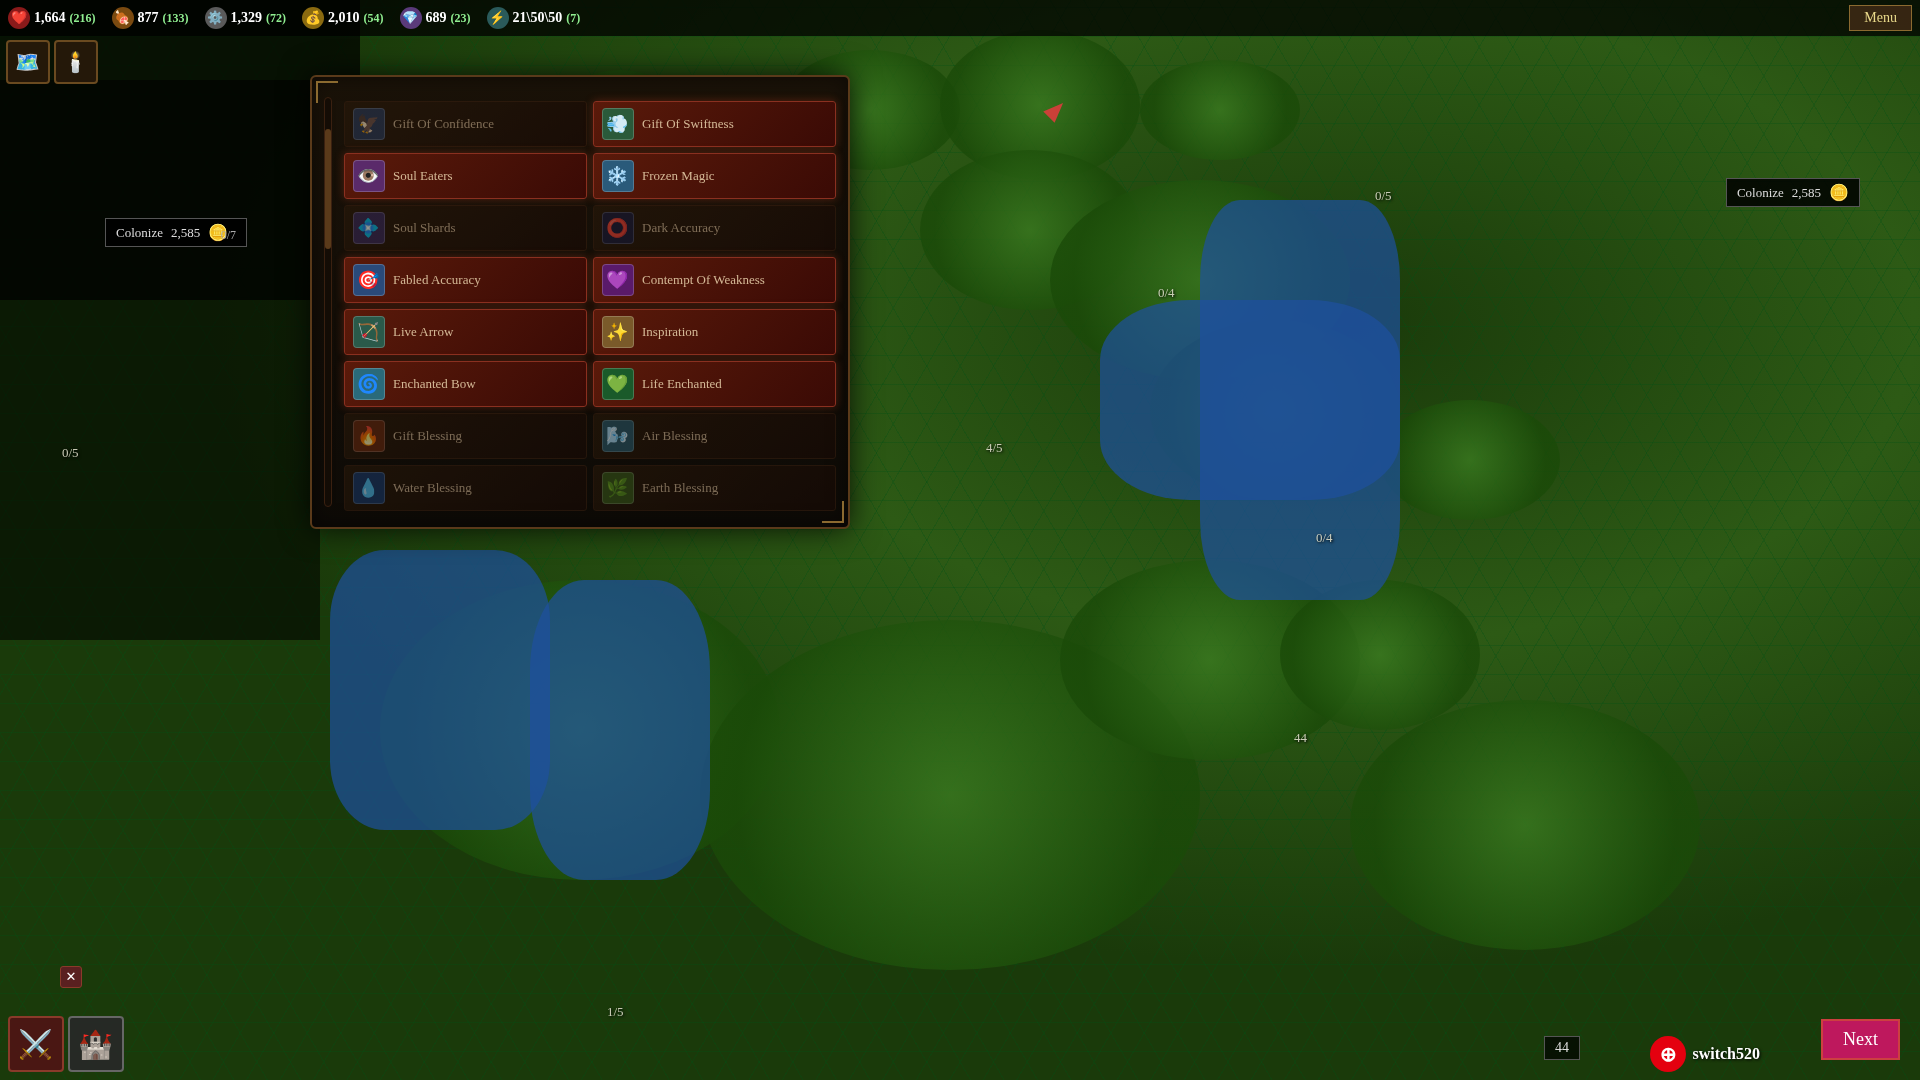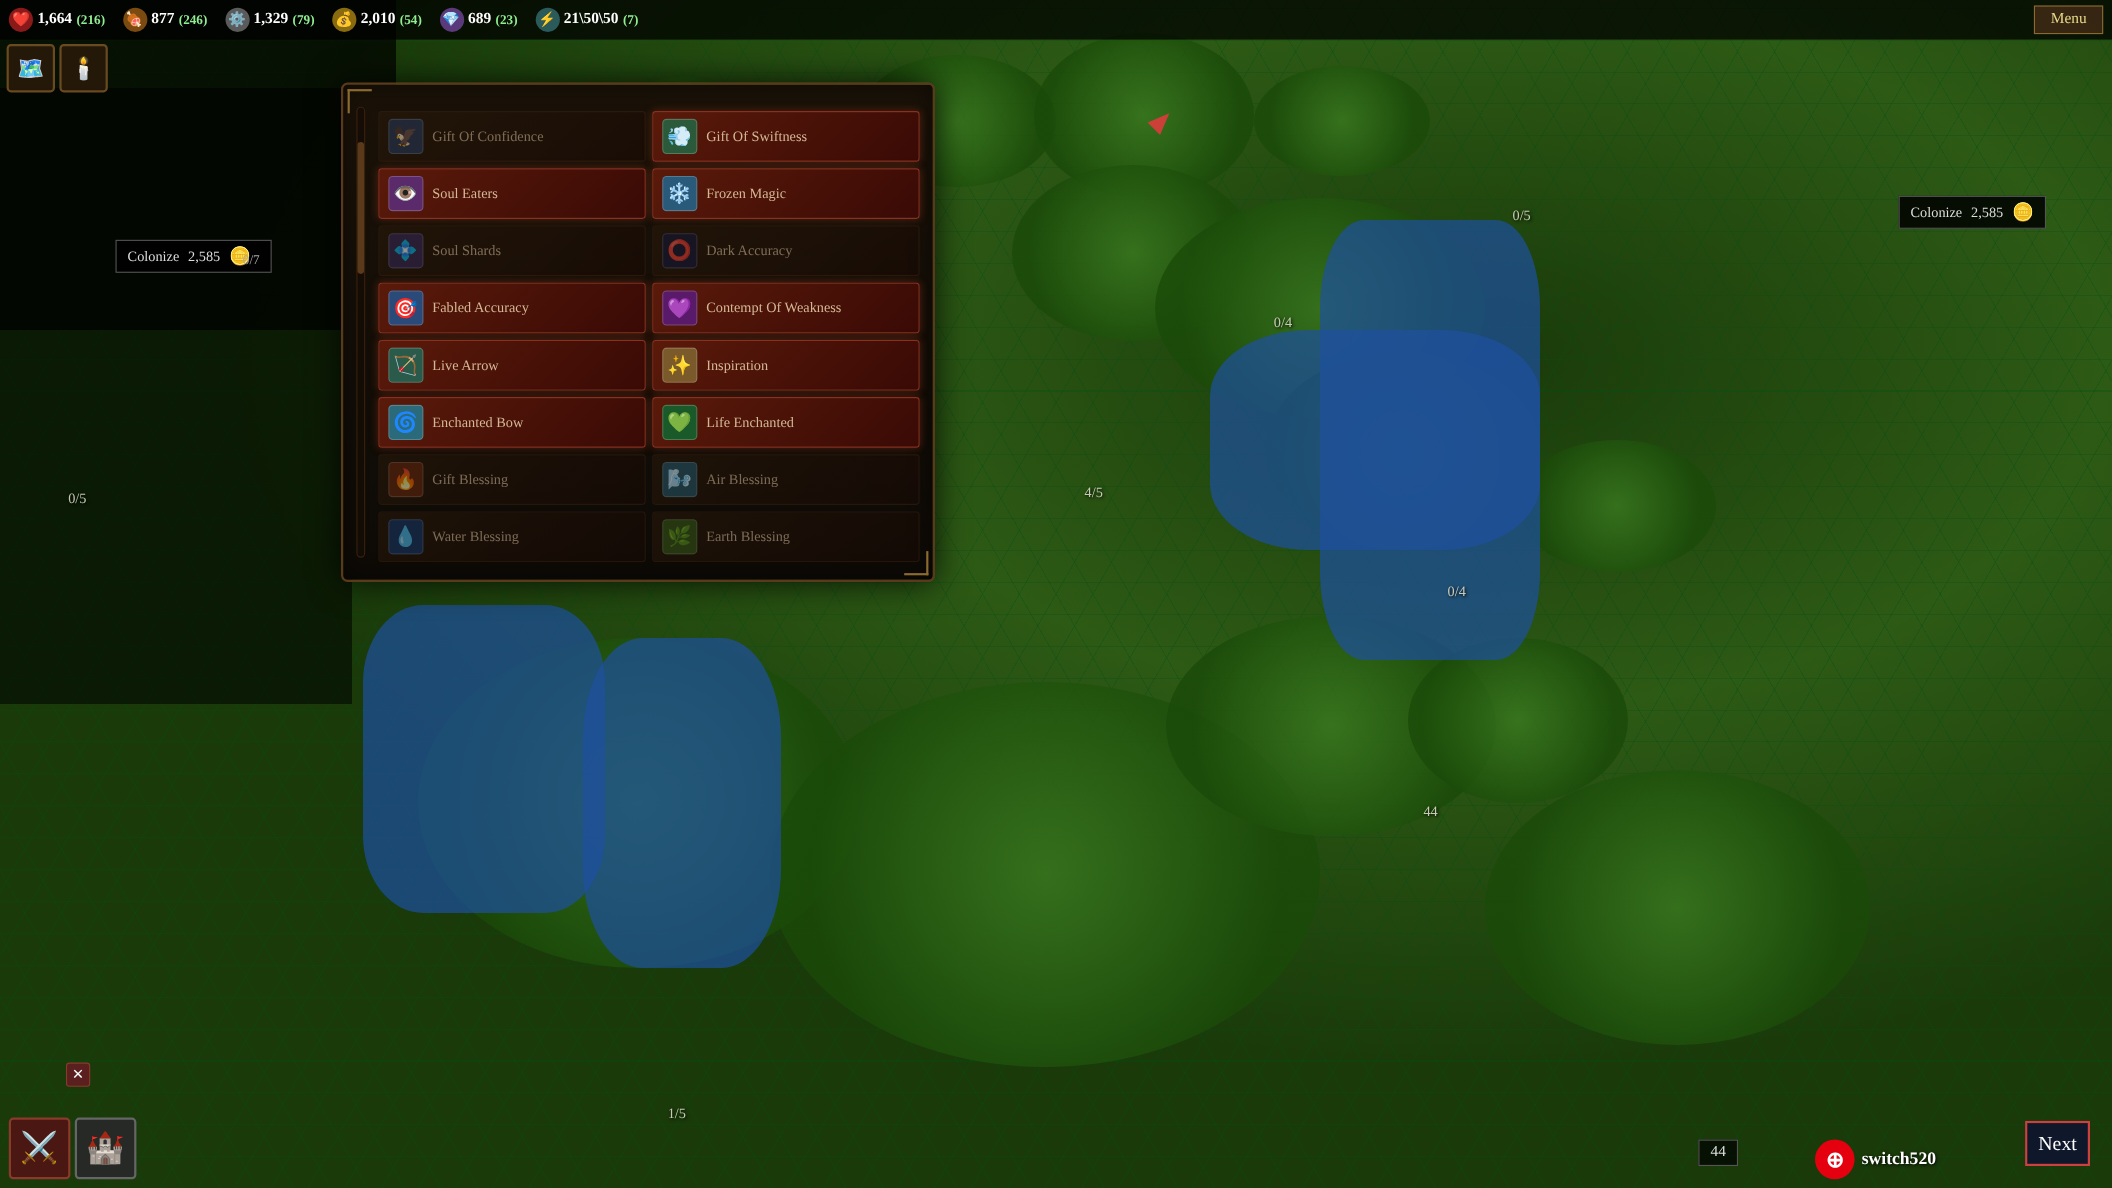--- a/index.html
+++ b/index.html
@@ -300,24 +300,24 @@
       padding: 3px 10px;
       font-size: 14px;
       z-index: 100;
     }
 
     
     .next-btn {
       position: absolute;
       bottom: 20px;
       right: 20px;
-      background: #0f172a;
+      background: #be185d;
       border: 2px solid #cc4040;
       color: #fff;
-      padding: 8px 10px;
+      padding: 8px 20px;
       font-size: 18px;
       font-family: Georgia, serif;
       cursor: pointer;
       z-index: 100;
     }
 
     
     .switch-badge {
       position: absolute;
       bottom: 8px;
@@ -397,26 +397,26 @@
 
 <div class="hud-bar">
   <div class="hud-resource">
     <div class="res-icon" style="background:#8a1a1a;">❤️</div>
     <span class="res-value">1,664</span>
     <span class="res-delta">(216)</span>
   </div>
   <div class="hud-resource">
     <div class="res-icon" style="background:#7a4a10;">🍖</div>
     <span class="res-value">877</span>
-    <span class="res-delta">(246)</span>
+    <span class="res-delta">(133)</span>
   </div>
   <div class="hud-resource">
     <div class="res-icon" style="background:#5a5a5a;">⚙️</div>
     <span class="res-value">1,329</span>
-    <span class="res-delta">(79)</span>
+    <span class="res-delta">(72)</span>
   </div>
   <div class="hud-resource">
     <div class="res-icon" style="background:#8a6a10;">💰</div>
     <span class="res-value">2,010</span>
     <span class="res-delta">(54)</span>
   </div>
   <div class="hud-resource">
     <div class="res-icon" style="background:#5a3a7a;">💎</div>
     <span class="res-value">689</span>
     <span class="res-delta">(23)</span>

